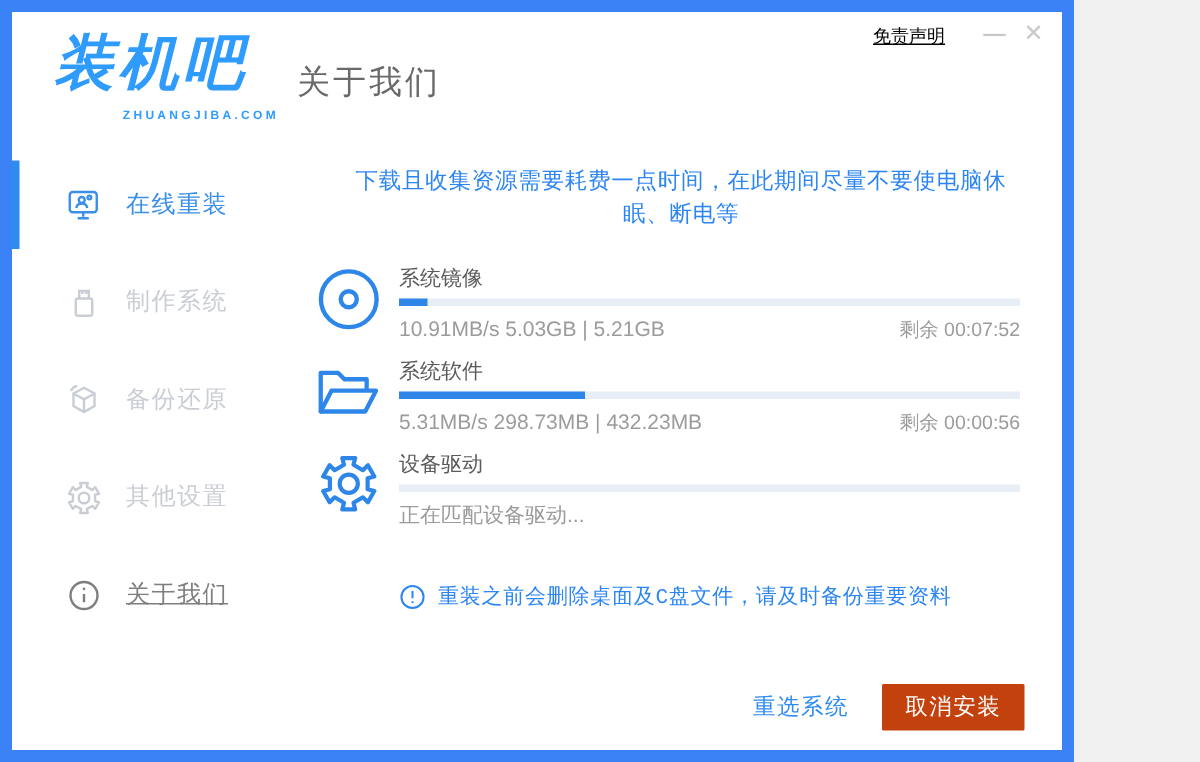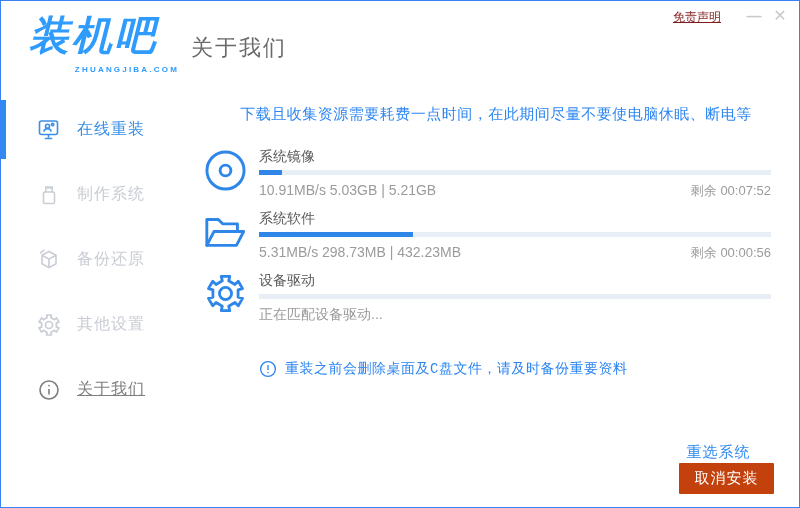--- a/index.html
+++ b/index.html
@@ -3,41 +3,41 @@
 <meta charset="utf-8">
 <style>
   html,body{margin:0;padding:0;}
   body{
     width:800px;height:508px;
     font-family:"Liberation Sans","DejaVu Sans",sans-serif;
     background:#f0f0f0;
     -webkit-font-smoothing:antialiased;
   }
   .window{
-    position:relative;width:800px;height:508px;box-sizing:border-box;
-    background:#ffffff;border:1px solid #3b82f6;overflow:hidden;
+    position:relative;width:716px;height:508px;box-sizing:border-box;
+    background:#ffffff;border:8px solid #3b82f6;overflow:hidden;
     display:flex;flex-direction:column;
   }
   
   .header{position:relative;height:90px;flex:0 0 90px;background:#fff;}
   .logo{position:absolute;left:28px;top:10px;width:150px;cursor:default;}
   .logo-main{
     font-weight:900;font-size:40px;line-height:48px;color:#2e9bfd;
     letter-spacing:3px;font-style:italic;white-space:nowrap;
   }
   .logo-sub{
     font-size:8px;letter-spacing:2.2px;color:#2e9bfd;font-weight:bold;
     margin-top:6px;text-align:right;white-space:nowrap;
   }
   .page-title{
     position:absolute;left:190px;top:32px;font-size:22px;color:#696969;
     letter-spacing:2px;
   }
   .disclaimer{
-    position:absolute;right:78px;top:8px;font-size:12px;color:#7f1d1d;
+    position:absolute;right:78px;top:8px;font-size:12px;color:#000000;
     text-decoration:underline;cursor:pointer;
   }
   .win-btn{position:absolute;top:4px;font-size:15px;color:#c9c9c9;cursor:pointer;
     width:22px;height:22px;line-height:22px;text-align:center;}
   .btn-min{right:34px;font-weight:bold;}
   .btn-close{right:8px;font-size:16px;}
   
   .body{flex:1;display:flex;min-height:0;}
   .sidebar{flex:0 0 190px;padding-top:6px;}
   .side-item{
@@ -71,21 +71,21 @@
   .t-fill{position:absolute;left:0;top:0;bottom:0;background:#2e86e9;width:0;}
   .t-sub{display:flex;justify-content:space-between;align-items:baseline;}
   .t-detail{font-size:14px;color:#9b9b9b;line-height:20px;}
   .t-remaining{font-size:13px;color:#9b9b9b;}
   .note{
     margin-top:28px;margin-left:68px;display:flex;align-items:center;
     font-size:14px;color:#2c86f2;letter-spacing:.5px;font-family:Liberation Mono, monospace;
   }
   .note svg{margin-right:8px;flex:0 0 18px;}
   
-  .footer{position:absolute;right:25px;bottom:13px;display:flex;flex-direction:column;}
+  .footer{position:absolute;right:25px;bottom:13px;display:flex;}
   .btn-text{
     background:none;border:none;font-size:15px;color:#2e8bf0;cursor:pointer;
     margin-right:16px;letter-spacing:1px;font-family:inherit;
   }
   .btn-primary{
     width:95px;height:31px;background:#c2410c;color:#fff;border:none;
     font-size:15px;cursor:pointer;letter-spacing:1px;border-radius:1px;
     font-family:inherit;
   }
 </style>

